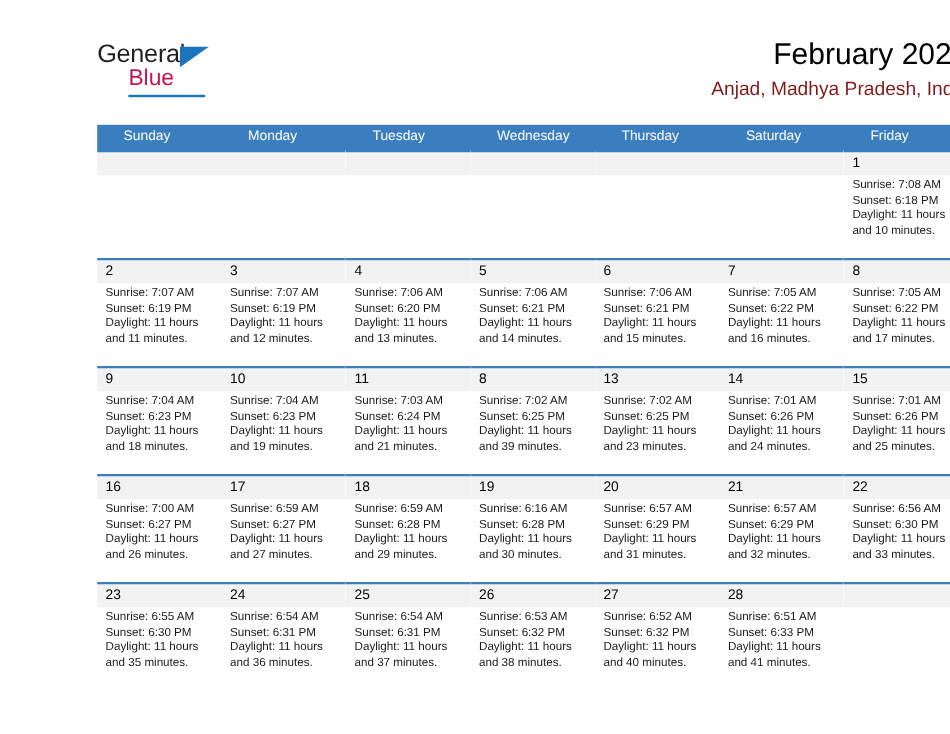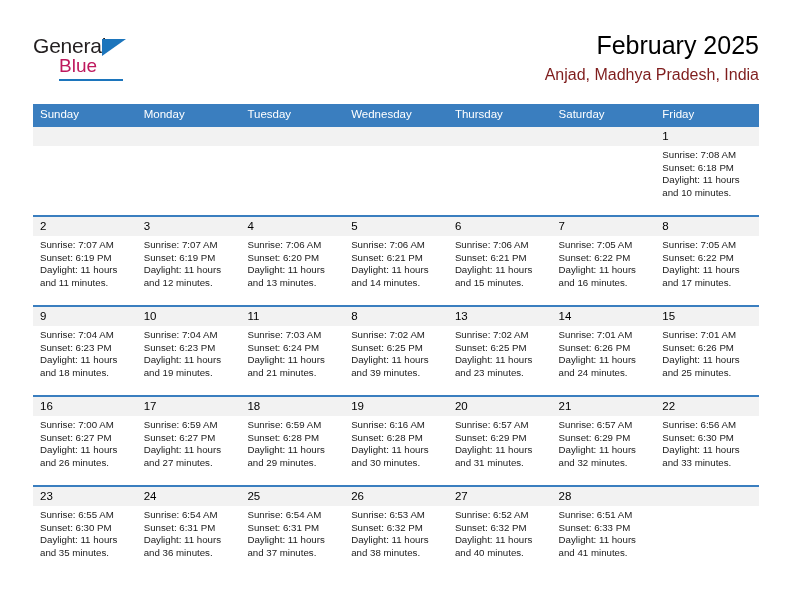--- a/index.html
+++ b/index.html
@@ -13,20 +13,21 @@
     height: 612px;
     font-family: "Liberation Sans", sans-serif;
     color: #000000;
     overflow: hidden;
   }
   .page {
     position: relative;
     width: 704px;
     height: 612px;
     box-sizing: border-box;
+    margin-left: 48px;
   }
 
   
   .header {
     position: absolute;
     left: 33px;
     top: 30px;
     width: 726px;
     height: 68px;
   }
@@ -102,21 +103,21 @@
   .weekdays {
     display: flex;
     background: #3a7ebf;
     height: 21px;
   }
   .weekday {
     flex: 1 1 0;
     color: #ffffff;
     font-size: 11.5px;
     line-height: 21px;
-    padding-left: 7px;
+    padding-left: 22px;
     box-sizing: border-box;
     white-space: nowrap;
     overflow: hidden;
   }
   .week {
     display: flex;
     height: 90px;
   }
   .cell {
     flex: 1 1 0;

